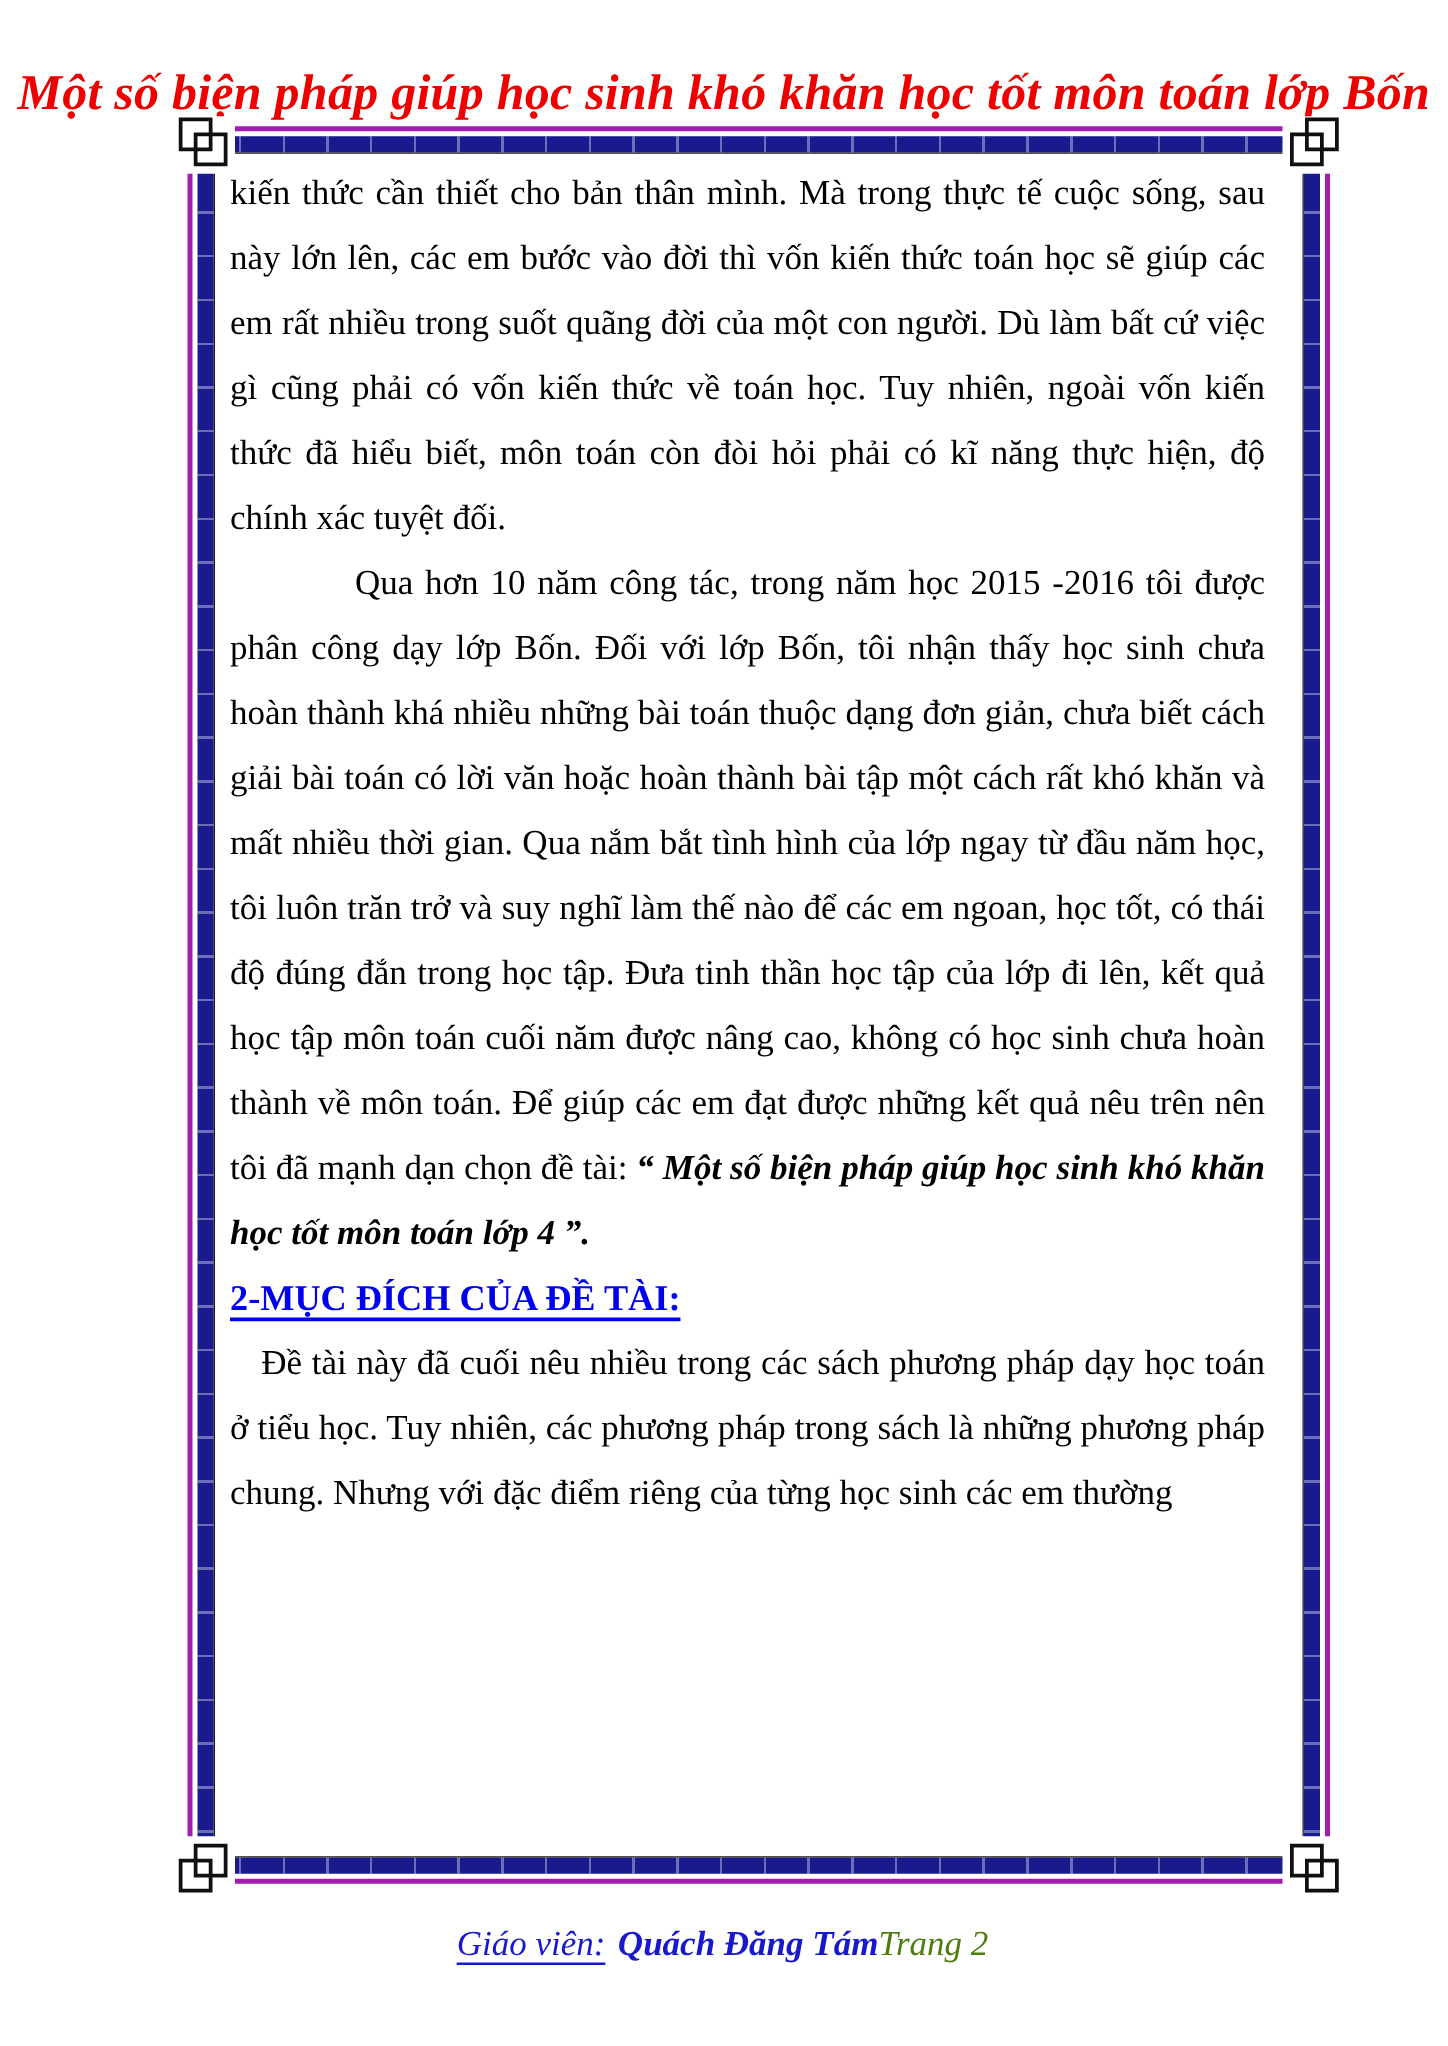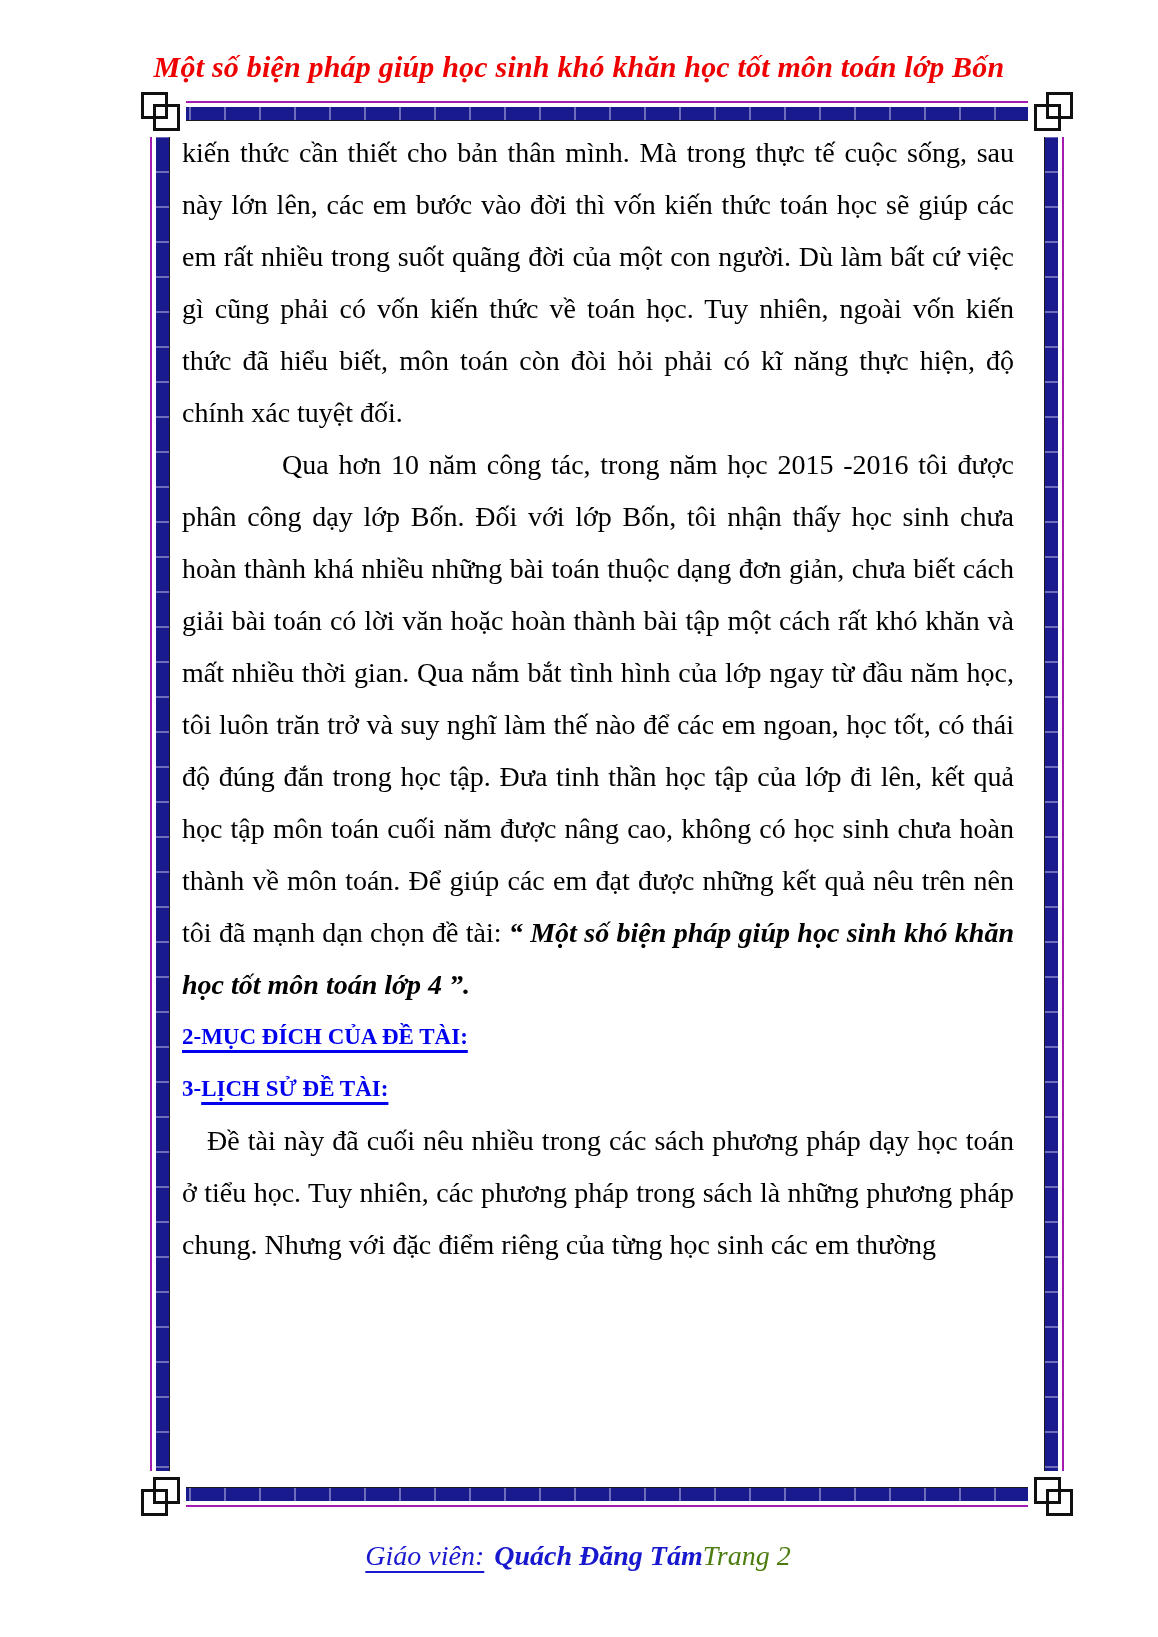--- a/index.html
+++ b/index.html
@@ -18,36 +18,36 @@
     background: #ffffff;
   }
 
   
   .doc-title {
     position: absolute;
     top: 50px;
     left: 0;
     width: 100%;
     text-align: center;
-    font-size: 30px;
+    font-size: 40px;
     font-weight: bold;
     font-style: italic;
     color: var(--header-red, #ee0000);
     letter-spacing: 0.2px;
   }
 
   
   .frame {
     position: absolute;
     left: 150px;
     top: 101px;
     width: 914px;
     height: 1406px;
     box-sizing: border-box;
-    border: 2px solid #a21caf;
+    border: 4px solid #a21caf;
     padding: 4px;
     background: #ffffff;
   }
   .band {
     width: 100%;
     height: 100%;
     box-sizing: border-box;
     padding: 13px;
     background-color: var(--border-navy, #1a1a8f);
     background-image:
@@ -96,21 +96,21 @@
   }
   .content p { margin: 0; }
   .p-indent-tab   { text-indent: 100px; }
   .p-indent-small { text-indent: 25px; }
   .emph {
     font-weight: bold;
     font-style: italic;
   }
 
   .sec-heading {
-    font-size: 23px;
+    font-size: 29px;
     font-weight: bold;
     color: var(--heading-blue, #0000ee);
     line-height: 52px;
     margin: 8px 0;
     text-align: left;
     text-indent: 0;
   }
   .sec-heading .u {
     text-decoration: underline;
     text-decoration-thickness: 3px;
@@ -170,21 +170,20 @@
       <div class="inner">
         <div class="content">
 
           <p>kiến thức cần thiết cho bản thân mình. Mà trong thực tế cuộc sống, sau này lớn lên, các em bước vào đời thì vốn kiến thức toán học sẽ giúp các em rất nhiều trong suốt quãng đời của một con người. Dù làm bất cứ việc gì cũng phải có vốn kiến thức về toán học. Tuy nhiên, ngoài vốn kiến thức đã hiểu biết, môn toán còn đòi hỏi phải có kĩ năng thực hiện, độ chính xác tuyệt đối.</p>
 
           <p class="p-indent-tab"><span>Qua hơn 10 năm công tác, trong năm học 2015 -2016 tôi được phân công dạy lớp Bốn. Đối với lớp Bốn, tôi nhận thấy học sinh chưa hoàn thành khá nhiều những bài toán thuộc dạng đơn giản, chưa biết cách giải bài toán có lời văn hoặc hoàn thành bài tập một cách rất khó khăn và mất nhiều thời gian. Qua nắm bắt tình hình của lớp ngay từ đầu năm học, tôi luôn trăn trở và suy nghĩ làm thế nào để các em ngoan, học tốt, có thái độ đúng đắn trong học tập. Đưa tinh thần học tập của lớp đi lên, kết quả học tập môn toán cuối năm được nâng cao, không có học sinh chưa hoàn thành về môn toán. Để giúp các em đạt được những kết quả nêu trên nên tôi đã mạnh dạn chọn đề tài: </span><span class="emph">“ Một số biện pháp giúp học sinh khó khăn học tốt môn toán lớp 4 ”.</span></p>
 
           <p class="sec-heading"><span class="u">2-MỤC ĐÍCH CỦA ĐỀ TÀI:</span></p>
 
 
-          <p class="sec-heading"><span>3-</span><span class="u">LỊCH SỬ ĐỀ TÀI:</span></p>
 
           <p class="p-indent-small">Đề tài này đã cuối nêu nhiều trong các sách phương pháp dạy học toán ở tiểu học. Tuy nhiên, các phương pháp trong sách là những phương pháp chung. Nhưng với đặc điểm riêng của từng học sinh các em thường</p>
 
         </div>
       </div>
     </div>
   </div>
 
   <div class="page-footer">
     <div class="teacher"><span class="label">Giáo viên:</span><span class="name">Quách Đăng Tám</span></div>

